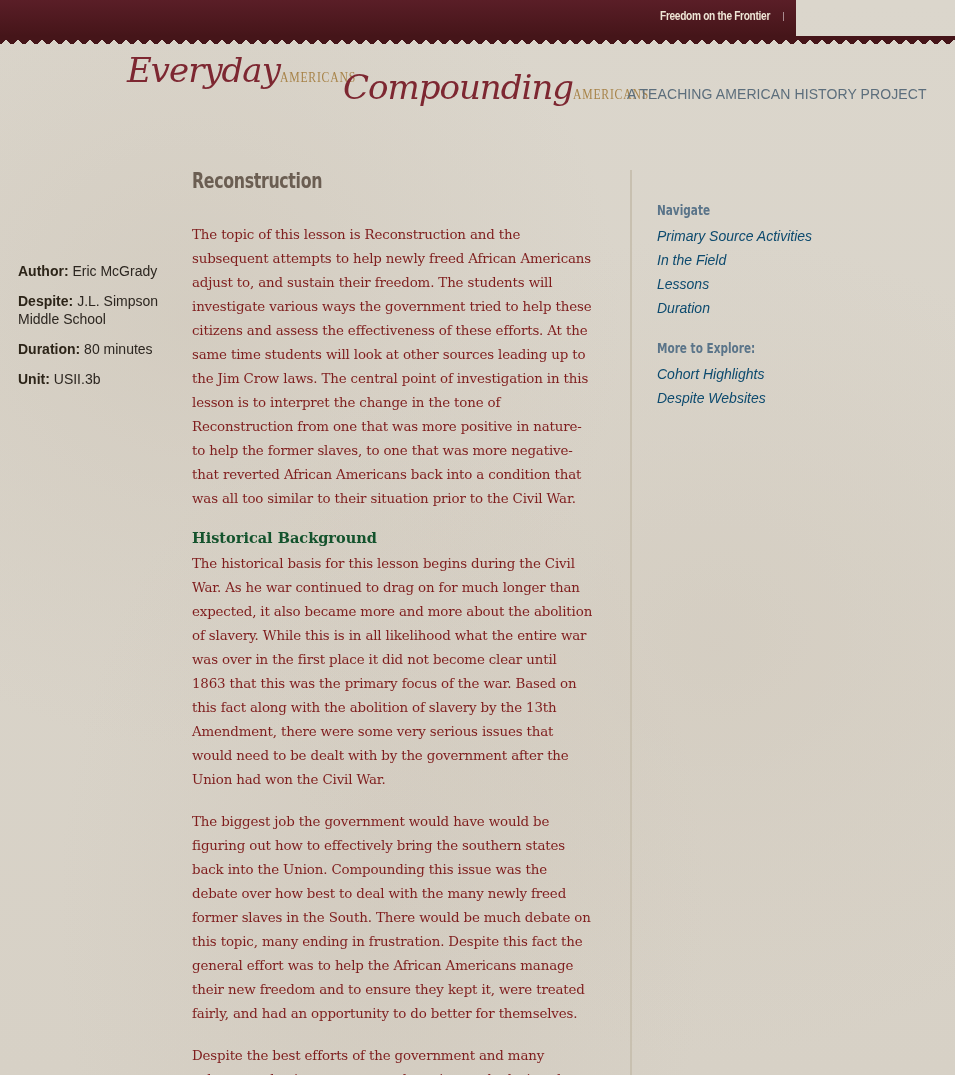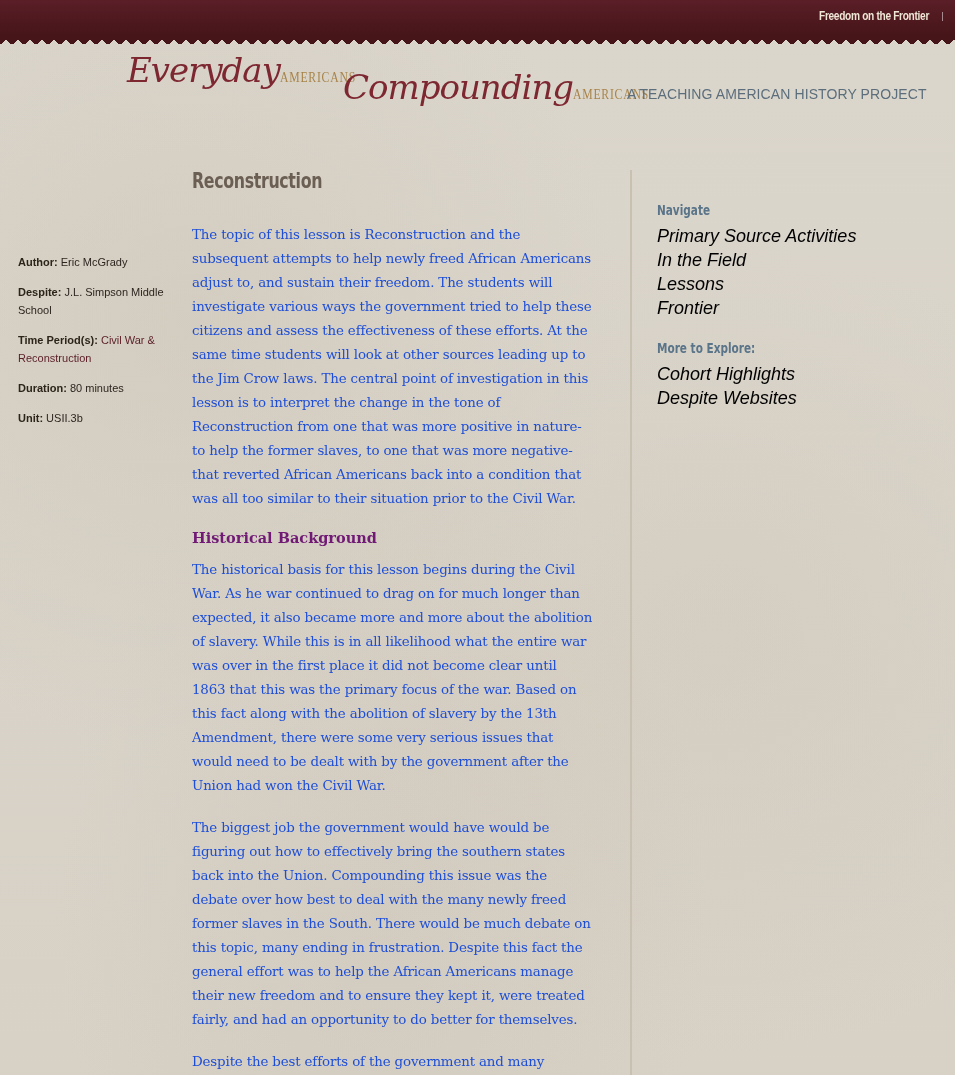--- a/index.html
+++ b/index.html
@@ -8,21 +8,21 @@
     background: #d8d2c7;
     background-image:
       radial-gradient(ellipse at 20% 30%, rgba(200,190,175,0.35) 0, transparent 40%),
       radial-gradient(ellipse at 75% 60%, rgba(205,196,182,0.35) 0, transparent 45%),
       radial-gradient(ellipse at 40% 85%, rgba(200,190,176,0.3) 0, transparent 40%),
       linear-gradient(#dbd6cc, #d7d1c6);
     position: relative;
     font-family: "DejaVu Serif", serif;
   }
   .topbar {
-    position: absolute; left: 0; top: 0; width: 955px; height: 36px;
+    position: absolute; left: 0; top: 0; width: 796px; height: 36px;
     background: linear-gradient(#5a1e27, #451519);
   }
   .zigzag {
     position: absolute; left: 0; top: 36px; width: 955px; height: 8px;
     background:
       linear-gradient(135deg, #451519 50%, transparent 50%) 0 0 / 12px 8px repeat-x,
       linear-gradient(225deg, #451519 50%, transparent 50%) 0 0 / 12px 8px repeat-x;
   }
   .frontier {
     position: absolute; right: 26px; top: 8px;
@@ -43,50 +43,50 @@
     letter-spacing: 1px; display: inline-block; transform: scaleX(0.78); transform-origin: left bottom;
   }
   .logo1 { left: 127px; top: 50px; }
   .logo2 { left: 343px; top: 67px; }
   .tagline {
     position: absolute; left: 627px; top: 86px;
     font-family: "Liberation Sans", sans-serif; font-size: 14px; color: #5c6e7c;
     letter-spacing: 0.1px;
   }
   .meta {
-    position: absolute; left: 18px; top: 253px; width: 150px;
-    font-family: "Liberation Sans", sans-serif; font-size: 11px; color: #2c2620; line-height: 18px;
+    position: absolute; left: 18px; top: 262px; width: 150px;
+    font-family: "Liberation Sans", sans-serif; font-size: 14px; color: #2c2620; line-height: 18px;
   }
   .meta .row { margin-bottom: 12px; }
   .meta b { color: #2c2418; }
   .meta .link { color: #5a1e27; }
   .content { position: absolute; left: 192px; top: 168px; width: 402px; }
   .page-title {
     font-family: "DejaVu Sans", sans-serif; font-weight: bold; font-size: 22px;
     color: #6b5e52; letter-spacing: -0.5px; display: inline-block;
     transform: scaleX(0.72); transform-origin: left center; margin-bottom: 30px;
   }
   .para {
     font-family: "DejaVu Serif", serif; font-size: 13.4px; line-height: 24px;
-    color: #1d4ed8; margin-bottom: 18px; letter-spacing: -0.15px;
+    color: #7f1d1d; margin-bottom: 18px; letter-spacing: -0.15px;
   }
   .subhead {
-    font-family: "DejaVu Serif", serif; font-size: 14.5px; color: #701a75; margin: 6px 0 12px;
+    font-family: "DejaVu Serif", serif; font-size: 14.5px; color: #14532d; margin: 6px 0 6px;
   }
   .divider {
     position: absolute; left: 630px; top: 170px; width: 2px; height: 905px; background: #c8c0b0;
   }
   .rightnav { position: absolute; left: 657px; top: 200px; width: 200px; }
   .nav-head {
     font-family: "DejaVu Sans", sans-serif; font-weight: bold; font-size: 14px; color: #5a7489;
     display: inline-block; transform: scaleX(0.75); transform-origin: left center; margin-bottom: 6px;
   }
   .nav-item {
     display: block; font-family: "Liberation Sans", sans-serif; font-style: italic;
-    font-size: 18px; color: #000000; line-height: 24px; text-decoration: none;
+    font-size: 14px; color: #0c4a6e; line-height: 24px; text-decoration: none;
   }
   .nav-group { margin-bottom: 18px; }
 </style>
 </head>
 <body>
 
 <div class="topbar">
   <a class="frontier">Freedom on the Frontier</a>
   <span class="frontier-sep"></span>
 </div>
@@ -96,21 +96,20 @@
   <span class="script">Everyday</span><span class="caps">AMERICANS</span>
 </a>
 <a class="logo logo2">
   <span class="script">Compounding</span><span class="caps">AMERICANS</span>
 </a>
 <div class="tagline">A TEACHING AMERICAN HISTORY PROJECT</div>
 
 <div class="meta">
   <div class="row"><b>Author:</b> <span>Eric McGrady</span></div>
   <div class="row"><b>Despite:</b> <span>J.L. Simpson Middle School</span></div>
-  <div class="row"><b>Time Period(s):</b> <a class="link">Civil War &amp; Reconstruction</a></div>
   <div class="row"><b>Duration:</b> <span>80 minutes</span></div>
   <div class="row"><b>Unit:</b> <span>USII.3b</span></div>
 </div>
 
 <div class="content">
   <h1 class="page-title">Reconstruction</h1>
   <p class="para">The topic of this lesson is Reconstruction and the subsequent attempts to help newly freed African Americans adjust to, and sustain their freedom. The students will investigate various ways the government tried to help these citizens and assess the effectiveness of these efforts. At the same time students will look at other sources leading up to the Jim Crow laws. The central point of investigation in this lesson is to interpret the change in the tone of Reconstruction from one that was more positive in nature- to help the former slaves, to one that was more negative- that reverted African Americans back into a condition that was all too similar to their situation prior to the Civil War.</p>
   <h2 class="subhead">Historical Background</h2>
   <p class="para">The historical basis for this lesson begins during the Civil War. As he war continued to drag on for much longer than expected, it also became more and more about the abolition of slavery. While this is in all likelihood what the entire war was over in the first place it did not become clear until 1863 that this was the primary focus of the war. Based on this fact along with the abolition of slavery by the 13th Amendment, there were some very serious issues that would need to be dealt with by the government after the Union had won the Civil War.</p>
   <p class="para">The biggest job the government would have would be figuring out how to effectively bring the southern states back into the Union. Compounding this issue was the debate over how best to deal with the many newly freed former slaves in the South. There would be much debate on this topic, many ending in frustration. Despite this fact the general effort was to help the African Americans manage their new freedom and to ensure they kept it, were treated fairly, and had an opportunity to do better for themselves.</p>
@@ -118,20 +117,20 @@
 </div>
 
 <div class="divider"></div>
 
 <div class="rightnav">
   <div class="nav-group">
     <div class="nav-head">Navigate</div>
     <a class="nav-item">Primary Source Activities</a>
     <a class="nav-item">In the Field</a>
     <a class="nav-item">Lessons</a>
-    <a class="nav-item">Frontier</a>
+    <a class="nav-item">Duration</a>
   </div>
   <div class="nav-group">
     <div class="nav-head">More to Explore:</div>
     <a class="nav-item">Cohort Highlights</a>
     <a class="nav-item">Despite Websites</a>
   </div>
 </div>
 
 </body></html>

